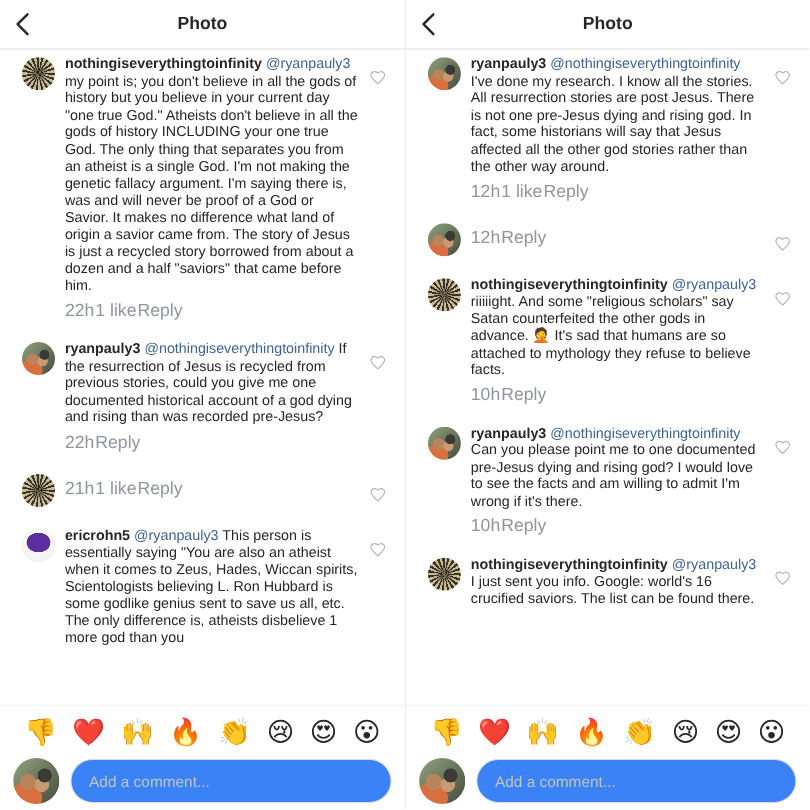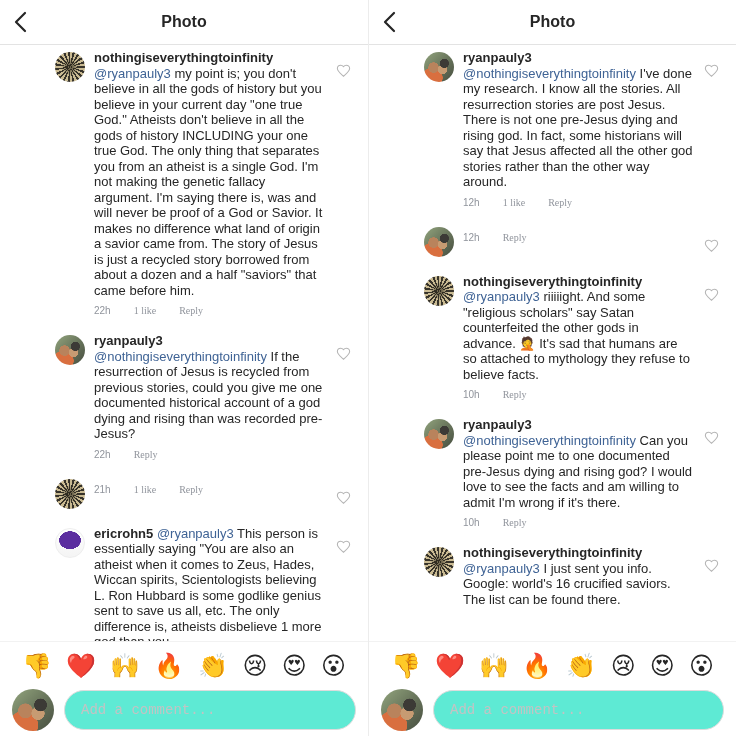--- a/index.html
+++ b/index.html
@@ -11,58 +11,58 @@
 
   
   .header{height:44px;flex:0 0 44px;display:flex;align-items:center;justify-content:center;
           position:relative;border-bottom:1px solid #e3e3e3;background:#fff;}
   .header .title{font-size:16px;font-weight:700;color:#262626;}
   .back{position:absolute;left:14px;top:0;height:44px;width:30px;display:flex;align-items:center;cursor:pointer;}
   .back svg{display:block;}
 
   
   .comments{flex:0 0 596px;height:596px;overflow:hidden;padding-top:5px;box-sizing:border-box;}
-  .comment{display:flex;align-items:flex-start;padding:0 8px 0 55px;margin-bottom:17px;}
+  .comment{display:flex;align-items:flex-start;padding:0 8px 0 20px;margin-bottom:17px;}
   .avatar{width:30px;height:30px;border-radius:50%;flex:0 0 30px;margin-right:9px;margin-top:2px;
           background:#ddd;overflow:hidden;}
   .avatar--spiral{background:
       radial-gradient(circle at 50% 50%, rgba(40,36,24,.55) 0 14%, rgba(0,0,0,0) 42%),
       repeating-conic-gradient(from 10deg,#37332a 0deg 9deg,#c9ba92 9deg 19deg);}
   .avatar--couple{background:
       radial-gradient(circle at 68% 38%, #3c3a36 0 16%, rgba(0,0,0,0) 17%),
       radial-gradient(circle at 62% 58%, #c79b72 0 18%, rgba(0,0,0,0) 19%),
       radial-gradient(circle at 32% 52%, #b9835c 0 20%, rgba(0,0,0,0) 21%),
       radial-gradient(circle at 28% 86%, #d96f3f 0 30%, rgba(0,0,0,0) 31%),
       linear-gradient(135deg,#93a57e 0%,#6d7a5f 45%,#474e40 100%);}
   .avatar--purple{background:
       radial-gradient(ellipse 11px 9px at 50% 40%, #5c2ea0 0 98%, rgba(0,0,0,0) 100%),
       linear-gradient(#fff,#f4f4f4);
       border:1px solid #eee;box-sizing:border-box;}
   .c-body{flex:1 1 auto;min-width:0;}
   .c-text{font-size:13px;line-height:15.5px;color:#262626;word-wrap:break-word;}
   .c-text .uname{font-weight:700;cursor:pointer;}
   .c-text .mention{color:#3f6395;cursor:pointer;}
-  .c-meta{display:flex;gap:23px;margin-top:7px;font-size:10px;color:#90949c;}
+  .c-meta{display:flex;gap:1px;margin-top:7px;font-size:16px;color:#90949c;}
   .c-meta .meta-item{cursor:default;}
-  .c-meta .clickable{cursor:pointer;font-family:Liberation Serif, serif;}
+  .c-meta .clickable{cursor:pointer;}
   .c-like{flex:0 0 34px;display:flex;justify-content:center;padding-top:13px;cursor:pointer;}
 
   
   .emojibar{flex:0 0 48px;height:48px;display:flex;align-items:center;justify-content:space-between;
             padding:0 22px;box-sizing:border-box;border-top:1px solid #f2f2f2;}
   .emojibar .emoji{font-size:24px;line-height:1;cursor:pointer;
                    font-family:"DejaVu Sans",sans-serif;}
   .emojibar .emoji.heart{color:#ed4956;}
 
   
   .composer{flex:0 0 48px;height:48px;display:flex;align-items:center;padding:0 12px 6px 12px;box-sizing:border-box;}
   .composer .avatar-big{width:42px;height:42px;border-radius:50%;flex:0 0 42px;}
   .composer input{flex:1 1 auto;margin-left:10px;height:38px;border:1px solid #dcdcdc;border-radius:20px;
-                  padding:0 16px;font-size:14px;color:#262626;outline:none;background:#5eead4;
-                  font-family:Liberation Mono, monospace;}
+                  padding:0 16px;font-size:14px;color:#262626;outline:none;background:#3b82f6;
+                  font-family:Liberation Sans, sans-serif;}
   .composer input::placeholder{color:#c3c3c3;}
 </style>
 </head>
 <body>
 
 <div class="phone">
   <div class="header">
     <div class="back">
       <span>
         <svg width="13" height="22" viewBox="0 0 13 22">

